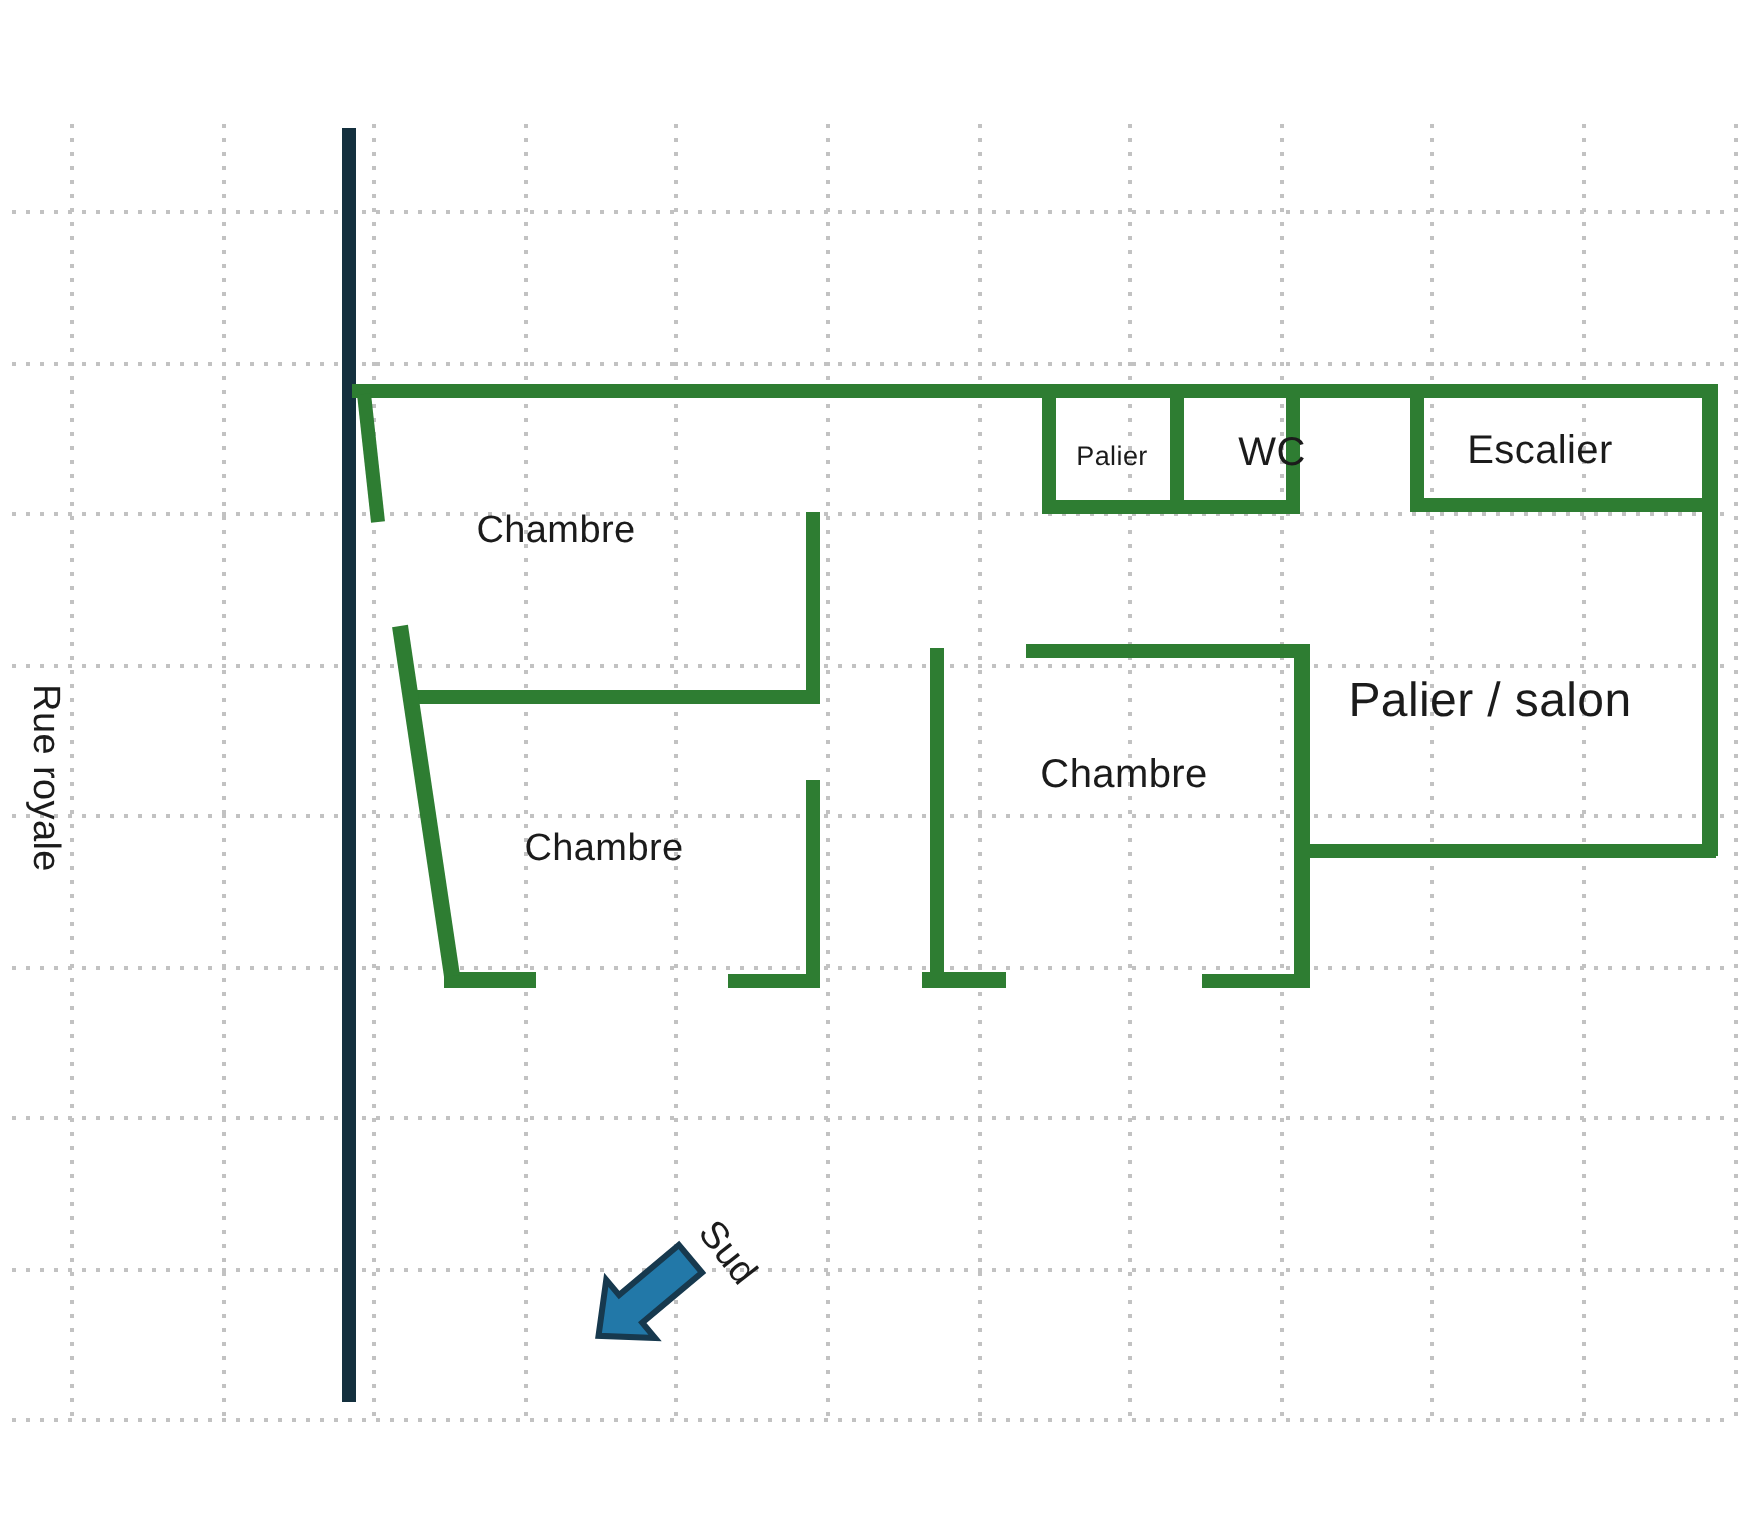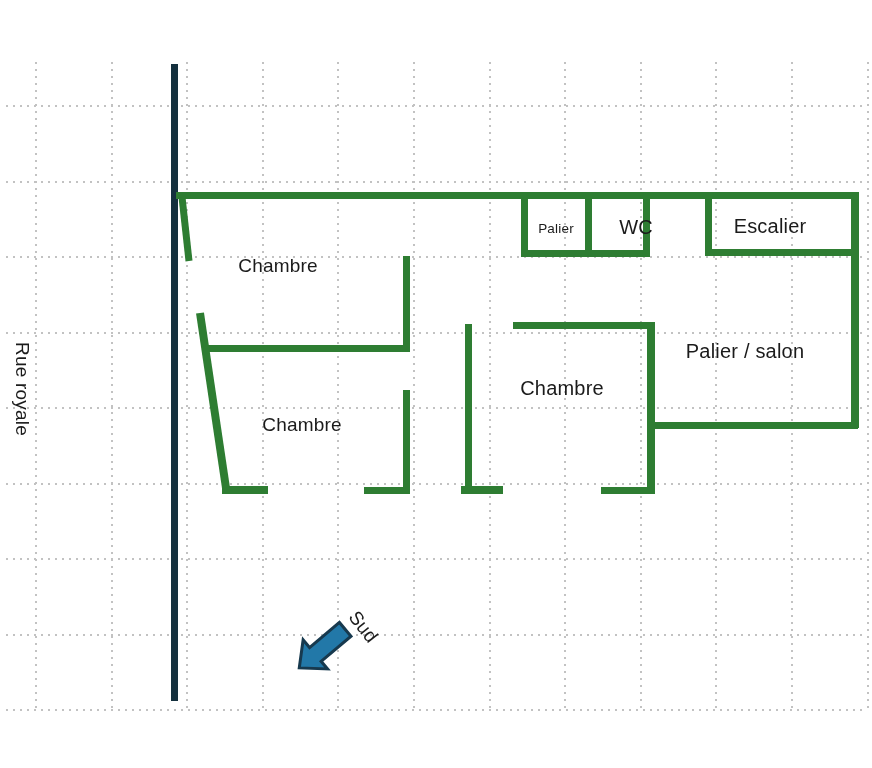--- a/index.html
+++ b/index.html
@@ -25,21 +25,21 @@
 
   
   .lbl{position:absolute;transform:translate(-50%,-50%);
     font-size:19px;color:var(--label-text);white-space:nowrap;letter-spacing:.2px;}
   #lbl-room-top-left{left:278px;top:266px;}
   #lbl-room-bottom-left{left:302px;top:425px;}
   #lbl-room-middle{left:562px;top:388px;font-size:20px;}
   #lbl-shower{left:556px;top:228px;font-size:13.5px;}
   #lbl-toilet{left:636px;top:227px;font-size:20px;}
   #lbl-stairs{left:770px;top:226px;font-size:20px;}
-  #lbl-landing{left:745px;top:351px;font-size:20px;}
+  #lbl-landing{left:745px;top:351px;font-size:24px;}
   #lbl-street{left:22px;top:389px;transform:translate(-50%,-50%) rotate(90deg);}
   #lbl-compass{left:363px;top:627px;transform:translate(-50%,-50%) rotate(52deg);}
 
   
   #south-arrow{position:absolute;left:285px;top:610px;width:80px;height:80px;}
   .arrow-poly{fill:var(--arrow-fill);stroke:var(--arrow-stroke);stroke-width:3;stroke-linejoin:miter;}
 </style>
 </head>
 <body>
 

